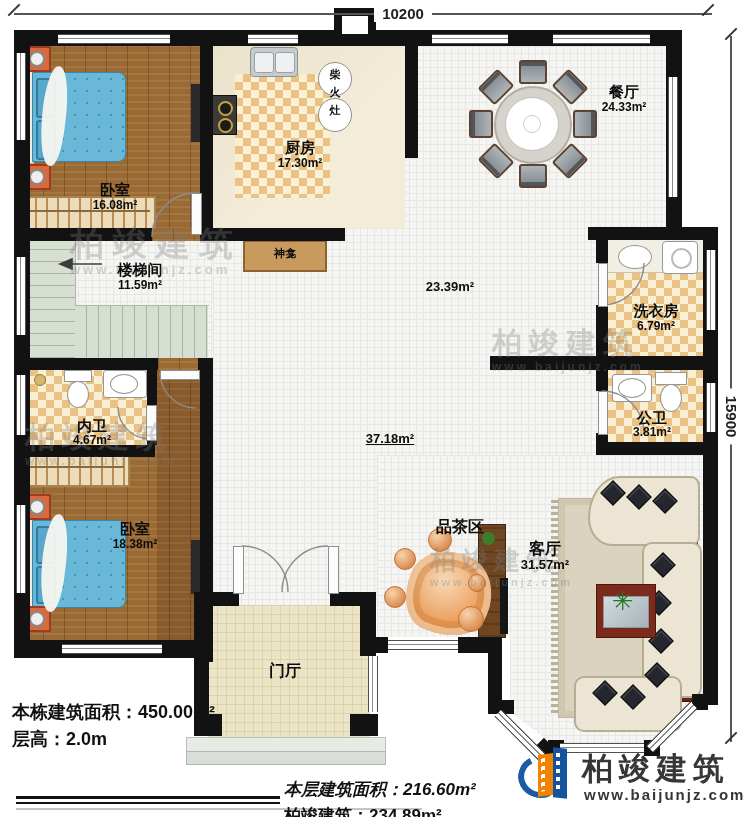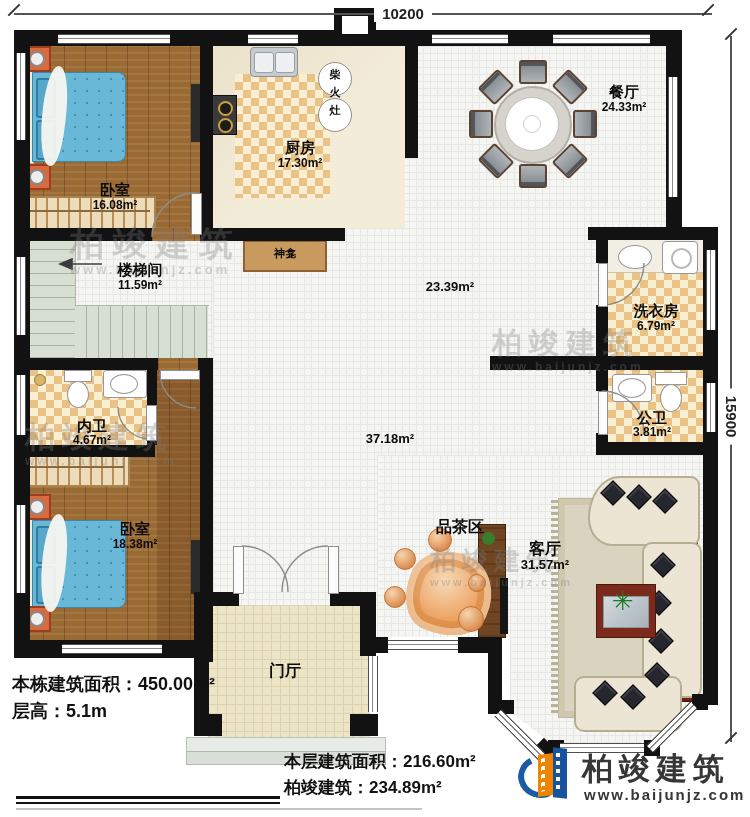--- a/index.html
+++ b/index.html
@@ -28,21 +28,21 @@
   .chair{position:absolute;width:24px;height:20px;background:linear-gradient(#80878c,#aeb4b8);border:2px solid #5d4331;border-radius:3px;box-shadow:inset 0 4px 0 rgba(20,20,25,.45);z-index:21;}
   .stool{position:absolute;border-radius:50%;background:radial-gradient(circle at 35% 30%,#f6d4ae,#dd8f52 70%,#c9743a);border:1px solid #c07236;z-index:22;}
   .nstand{position:absolute;width:24px;height:22px;background:#d96a3e;border:2px solid #9e3c20;z-index:21;}
   .nstand span{position:absolute;left:4px;top:3px;width:12px;height:12px;border-radius:50%;background:#eee;border:2px solid #888;}
   .fix{position:absolute;background:#fff;border:1px solid #979797;z-index:22;}
   .ell{border-radius:50%;}
   .wm{position:absolute;z-index:45;color:rgba(125,125,125,.32);pointer-events:none;white-space:nowrap;line-height:1.15;}
   .wm-t{font-size:34px;font-weight:bold;letter-spacing:9px;}
   .wm-u{font-size:13px;font-weight:bold;letter-spacing:3px;}
   .dim{position:absolute;font-weight:bold;font-size:15px;color:#222;background:#fff;text-align:center;z-index:60;}
-  .ftxt{position:absolute;font-weight:bold;color:#111;z-index:60;white-space:nowrap;}
+  .ftxt{position:absolute;font-weight:bold;color:#111;z-index:60;white-space:nowrap;margin-top:28px;}
 </style>
 </head>
 <body>
 
 <div id="plan">
 
   <div class="abs tile" style="left:213px;top:46px;width:453px;height:560px;"></div>
   <div class="abs tile" style="left:22px;top:238px;width:191px;height:120px;"></div>
   <div class="abs tile" style="left:377px;top:455px;width:327px;height:300px;clip-path:polygon(0 0,100% 0,100% 83.3%,83.5% 97.7%,55.3% 97.7%,40.7% 85.7%,40.7% 60.7%,0 60.7%);"></div>
 
@@ -261,21 +261,21 @@
 
   <div class="lbl" style="left:70px;top:182px;width:90px;">卧室</div>
   <div class="lbl area" style="left:70px;top:199px;width:90px;">16.08m²</div>
   <div class="lbl" style="left:258px;top:140px;width:84px;">厨房</div>
   <div class="lbl area" style="left:258px;top:157px;width:84px;">17.30m²</div>
   <div class="lbl" style="left:582px;top:84px;width:84px;">餐厅</div>
   <div class="lbl area" style="left:582px;top:101px;width:84px;">24.33m²</div>
   <div class="lbl" style="left:95px;top:262px;width:90px;">楼梯间</div>
   <div class="lbl area" style="left:95px;top:279px;width:90px;">11.59m²</div>
   <div class="lbl area" style="left:410px;top:280px;width:80px;font-size:13px;">23.39m²</div>
-  <div class="lbl area" style="left:350px;top:432px;width:80px;font-size:13px;">37.18m²</div>
+  <div class="lbl area" style="left:350px;top:432px;width:80px;font-size:13px;text-decoration:underline;">37.18m²</div>
   <div class="lbl" style="left:610px;top:303px;width:92px;">洗衣房</div>
   <div class="lbl area" style="left:610px;top:320px;width:92px;">6.79m²</div>
   <div class="lbl" style="left:612px;top:410px;width:80px;">公卫</div>
   <div class="lbl area" style="left:612px;top:426px;width:80px;">3.81m²</div>
   <div class="lbl" style="left:50px;top:418px;width:84px;">内卫</div>
   <div class="lbl area" style="left:50px;top:434px;width:84px;">4.67m²</div>
   <div class="lbl" style="left:90px;top:521px;width:90px;">卧室</div>
   <div class="lbl area" style="left:90px;top:538px;width:90px;">18.38m²</div>
   <div class="lbl" style="left:415px;top:518px;width:90px;font-size:16px;">品茶区</div>
   <div class="lbl" style="left:500px;top:540px;width:90px;font-size:16px;">客厅</div>
@@ -302,25 +302,25 @@
   <div class="abs" style="left:14px;top:13px;width:698px;height:1.5px;background:#555;z-index:59;"></div>
   <div class="abs" style="left:6px;top:9px;width:16px;height:2px;background:#333;transform:rotate(-45deg);z-index:59;"></div>
   <div class="abs" style="left:700px;top:9px;width:16px;height:2px;background:#333;transform:rotate(-45deg);z-index:59;"></div>
   <div class="dim" style="left:374px;top:5px;width:58px;">10200</div>
   <div class="abs" style="left:730px;top:36px;width:1.5px;height:706px;background:#555;z-index:59;"></div>
   <div class="abs" style="left:723px;top:33px;width:16px;height:2px;background:#333;transform:rotate(-45deg);z-index:59;"></div>
   <div class="abs" style="left:723px;top:737px;width:16px;height:2px;background:#333;transform:rotate(-45deg);z-index:59;"></div>
   <div class="dim" style="left:703px;top:408px;width:56px;transform:rotate(90deg);">15900</div>
 
   <div class="ftxt" style="left:12px;top:672px;font-size:18px;">本栋建筑面积：450.00m²</div>
-  <div class="ftxt" style="left:12px;top:699px;font-size:18px;">层高：5.1m</div>
+  <div class="ftxt" style="left:12px;top:699px;font-size:18px;">层高：2.0m</div>
   <div class="abs" style="left:16px;top:796px;width:264px;height:3px;background:#111;z-index:60;"></div>
   <div class="abs" style="left:16px;top:802px;width:264px;height:2px;background:#111;z-index:60;"></div>
   <div class="abs" style="left:16px;top:808px;width:406px;height:2px;background:#c4c4c4;z-index:60;"></div>
-  <div class="ftxt" style="left:284px;top:750px;font-size:17px;">本层建筑面积：216.60m²</div>
+  <div class="ftxt" style="left:284px;top:750px;font-size:17px;font-style:italic;">本层建筑面积：216.60m²</div>
   <div class="ftxt" style="left:284px;top:776px;font-size:17px;">柏竣建筑：234.89m²</div>
 
   <div class="abs" style="left:516px;top:746px;width:225px;height:64px;z-index:60;">
     <span class="abs" style="left:2px;top:10px;width:44px;height:42px;border:6px solid #1b5ba3;border-radius:50%;border-top-color:transparent;border-right-color:transparent;transform:rotate(18deg);box-sizing:border-box;"></span>
     <span class="abs" style="left:22px;top:8px;width:15px;height:42px;background:#f08300;transform:skewY(-8deg);">
       <span class="abs" style="left:3px;top:4px;width:4px;height:33px;background:repeating-linear-gradient(#fff 0 4px,transparent 4px 8px);"></span>
     </span>
     <span class="abs" style="left:37px;top:2px;width:14px;height:50px;background:#17549e;transform:skewY(7deg);">
       <span class="abs" style="left:3px;top:5px;width:4px;height:38px;background:repeating-linear-gradient(#fff 0 4px,transparent 4px 8px);"></span>
     </span>

